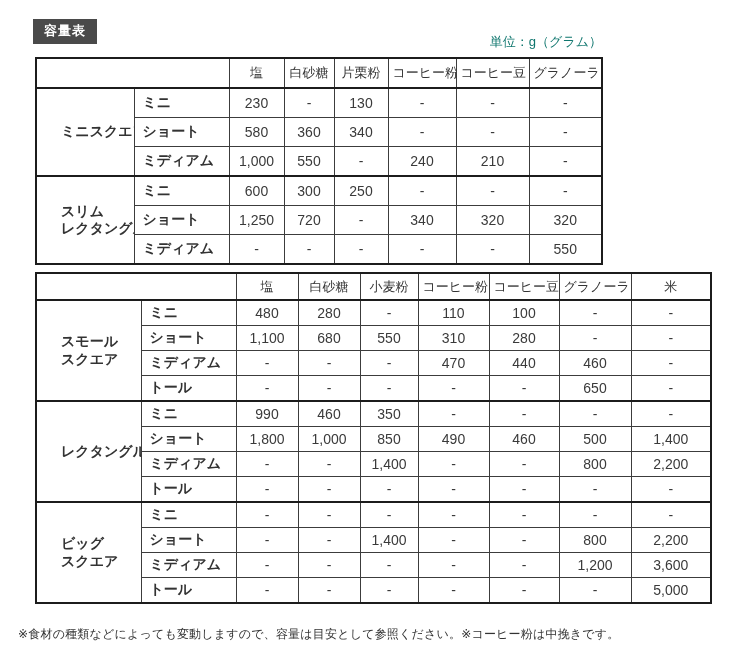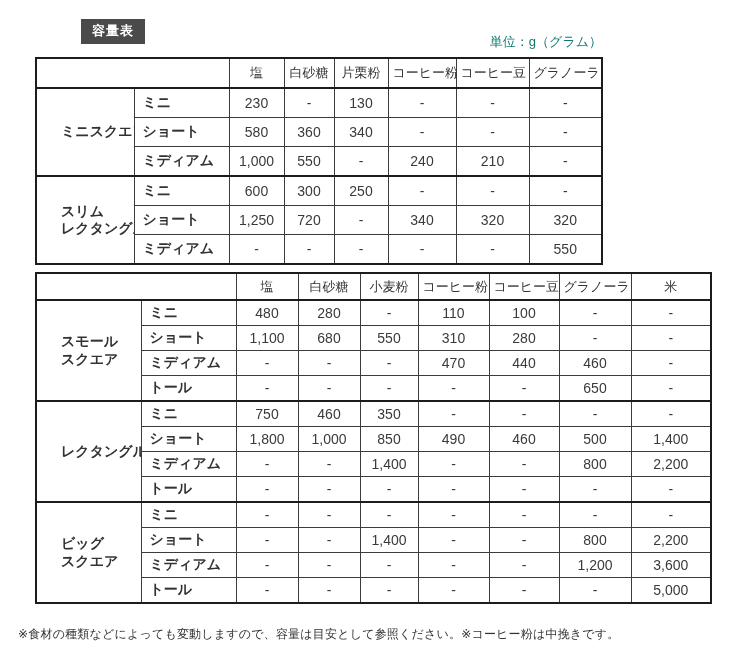--- a/index.html
+++ b/index.html
@@ -11,21 +11,20 @@
     overflow: hidden;
   }
   .page { position: relative; width: 740px; height: 660px; }
 
   .badge {
     position: absolute; left: 33px; top: 19px;
     background: #4a4a4a; color: #ffffff;
     font-size: 13px; font-weight: bold;
     padding: 3px 11px 4px 11px;
     letter-spacing: 1px;
-    margin-left: 48px;
   }
   .unit {
     position: absolute; left: 35px; top: 33px; width: 567px;
     text-align: right; font-size: 13px; color: #0f766e;
   }
 
   table.cap-table {
     position: absolute;
     border-collapse: collapse;
     table-layout: fixed;
@@ -233,21 +232,21 @@
           <td class="val">-</td>
           <td class="val">-</td>
           <td class="val">-</td>
           <td class="val">-</td>
           <td class="val">650</td>
           <td class="val">-</td>
         </tr>
         <tr class="group-start">
           <td rowspan="4" class="group">レクタングル</td>
           <td class="size">ミニ</td>
-          <td class="val">750</td>
+          <td class="val">990</td>
           <td class="val">460</td>
           <td class="val">350</td>
           <td class="val">-</td>
           <td class="val">-</td>
           <td class="val">-</td>
           <td class="val">-</td>
         </tr>
         <tr>
           <td class="size">ショート</td>
           <td class="val">1,800</td>

